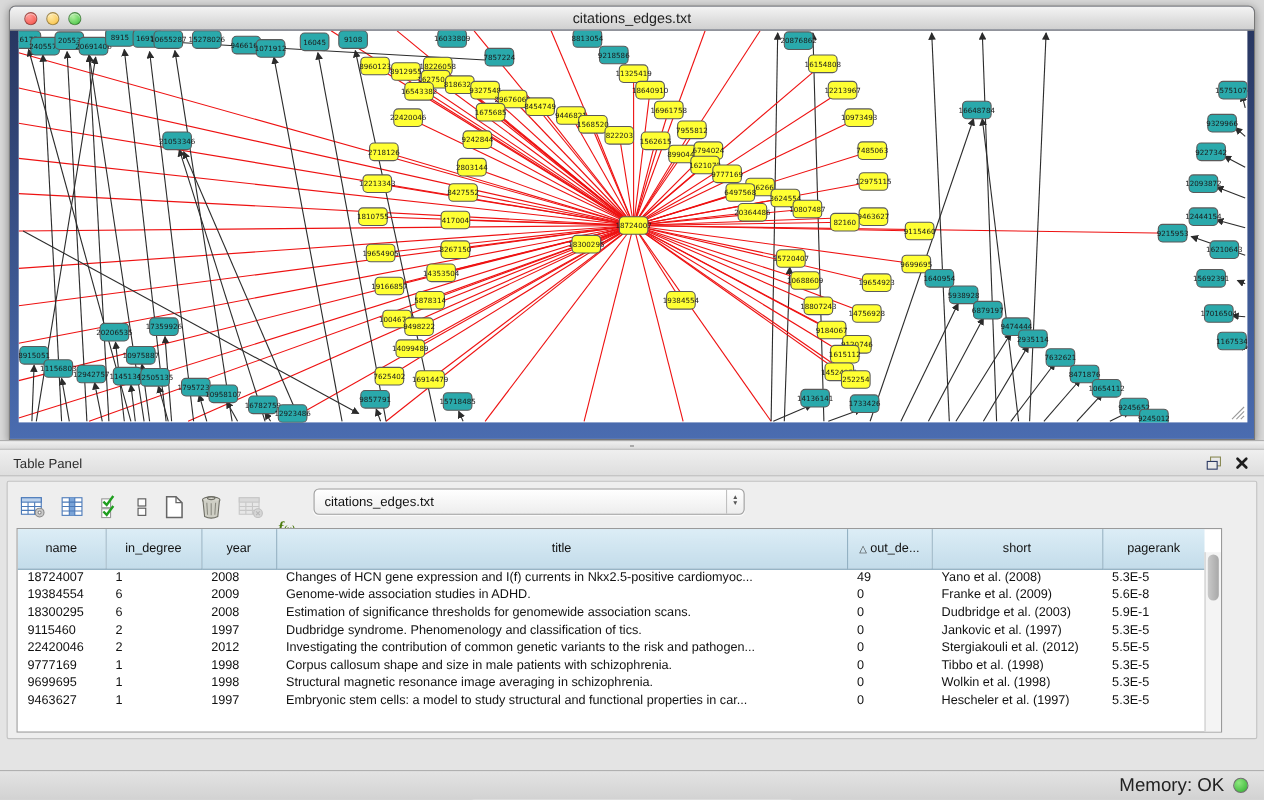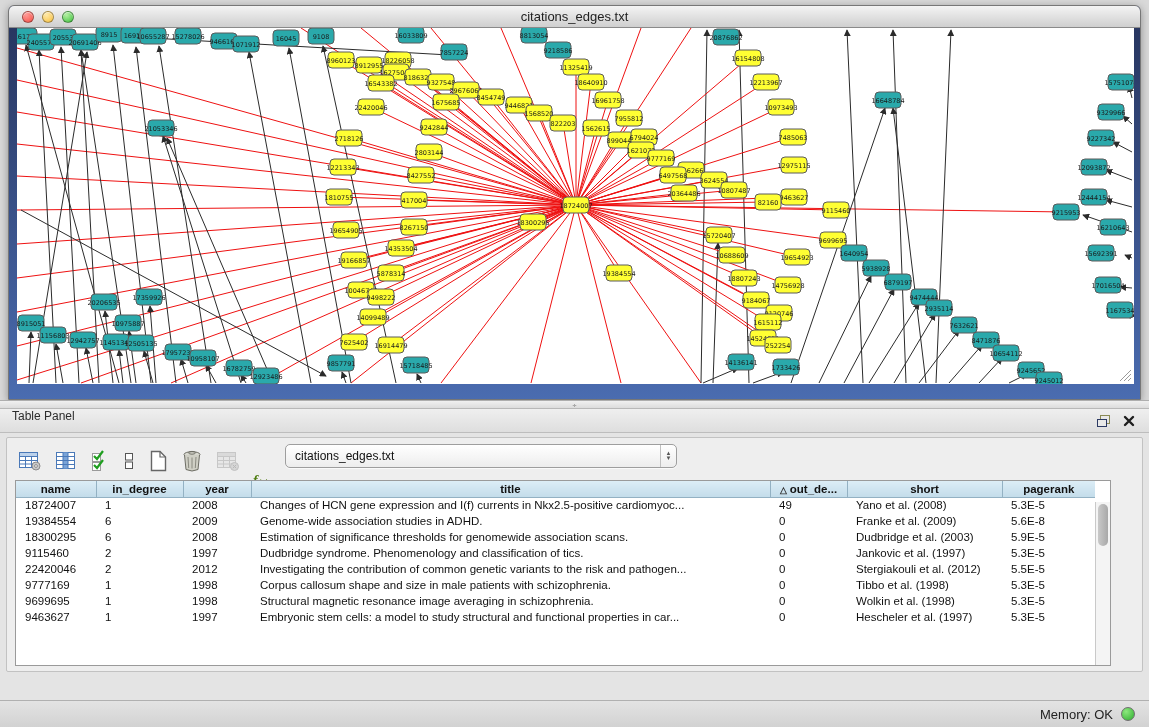--- a/index.html
+++ b/index.html
@@ -34,21 +34,21 @@
     background:linear-gradient(#f0f0f0,#dcdcdc); border-top:1px solid #aeaeae;
     border-bottom:1px solid #b8b8b8; }
   #split-handle { position:absolute; left:570px; top:2px; width:9px; height:5px;
     background:radial-gradient(#9a9a9a 30%, transparent 32%); opacity:.8; }
 
   
   #table-panel { position:absolute; left:0; top:409px; width:1149px; height:291px;
     background:#e4e4e4; }
   #panel-header { position:absolute; left:0; top:0; width:100%; height:24px;
     background:linear-gradient(#efefef,#dedede); border-bottom:1px solid #bdbdbd;
-    display:flex; }
+    display:flex; align-items:center; }
   #panel-title { font-size:12px; color:#2c2c2c; margin-left:12px; }
   #panel-header-buttons { margin-left:auto; display:flex; align-items:center; gap:12px;
     margin-right:14px; }
   .hdr-btn { background:none; border:none; padding:0; cursor:pointer; display:flex; }
 
   #panel-body { position:absolute; left:6px; top:28px; width:1137px; height:235px;
     background:#eeeeee; border:1px solid #c2c2c2; border-radius:2px; }
 
   #toolbar { position:absolute; left:10px; top:8px; height:30px; display:flex;
     align-items:center; gap:11px; }
@@ -64,21 +64,21 @@
     display:flex; align-items:center; cursor:default;
     box-shadow:0 1px 1px rgba(255,255,255,.8); }
   #table-combo .combo-text { font-size:12px; color:#111; margin-left:9px; flex:1; }
   #combo-stepper { width:16px; height:100%; border-left:1px solid #c0c0c0;
     display:flex; flex-direction:column; align-items:center; justify-content:center;
     color:#555; font-size:6px; line-height:5px; }
 
   #table-wrap { position:absolute; left:8px; top:42px; width:1096px; height:186px;
     background:#fff; border:1px solid #9a9a9a; overflow:hidden; }
   table { border-collapse:collapse; table-layout:fixed; width:1079px; }
-  th { height:16px; font-size:11.5px; font-weight:bold; color:#111; text-align:center;
+  th { height:36px; font-size:11.5px; font-weight:normal; color:#111; text-align:center;
     background:linear-gradient(#dcedf6,#c3dcea); border:1px solid #93b1c3;
     border-top:none; overflow:hidden; white-space:nowrap; cursor:pointer; }
   th:first-child { border-left:none; } th:last-child { border-right:none; }
   td { height:16px; font-size:11.5px; color:#111; padding:0 2px 0 9px; white-space:nowrap;
     overflow:hidden; text-overflow:clip; }
   .sort-glyph { font-size:9px; margin-right:3px; color:#333; }
   #v-scrollbar { position:absolute; right:0; top:21px; width:15px; height:164px;
     background:#f4f4f4; border-left:1px solid #c9c9c9; }
   #v-thumb { position:absolute; left:2px; top:2px; width:10px; height:42px;
     background:linear-gradient(90deg,#c9c9c9,#a8a8a8); border-radius:6px; }
@@ -90,21 +90,21 @@
     box-shadow:0 1px 1px rgba(255,255,255,.9); }
   .segment { font-size:12.5px; padding:3px 14px; background:linear-gradient(#ffffff,#f1f1f1);
     color:#1d1d1d; border:none; border-right:1px solid #a9a9a9; cursor:pointer; }
   .segment:last-child { border-right:none; }
   .segment.selected { background:linear-gradient(#7b7b7b,#696969); color:#e9e9e9; }
 
   
   #status-bar { position:absolute; left:0; top:700px; width:1149px; height:27px;
     background:linear-gradient(#e3e3e3,#d2d2d2); border-top:1px solid #b0b0b0;
     display:flex; align-items:center; justify-content:flex-end; }
-  #memory-label { font-size:13px; color:#222; margin-right:8px; }
+  #memory-label { font-size:17px; color:#222; margin-right:8px; }
   #memory-dot { width:14px; height:14px; border-radius:50%; margin-right:14px;
     background:radial-gradient(circle at 35% 30%, #8de87e, #2fae2f);
     border:1px solid #6f6f6f; }
 </style>
 </head>
 <body>
 
 <div id="net-window">
   <div id="net-titlebar">
     <span class="traffic t-red"></span>
@@ -900,21 +900,21 @@
               <td>Franke et al. (2009)</td>
               <td>5.6E-8</td>
             </tr>
             <tr>
               <td>18300295</td>
               <td>6</td>
               <td>2008</td>
               <td>Estimation of significance thresholds for genomewide association scans.</td>
               <td>0</td>
               <td>Dudbridge et al. (2003)</td>
-              <td>5.9E-5</td>
+              <td>5.9E-1</td>
             </tr>
             <tr>
               <td>9115460</td>
               <td>2</td>
               <td>1997</td>
               <td>Dudbridge syndrome. Phenomenology and classification of tics.</td>
               <td>0</td>
               <td>Jankovic et al. (1997)</td>
               <td>5.3E-5</td>
             </tr>

